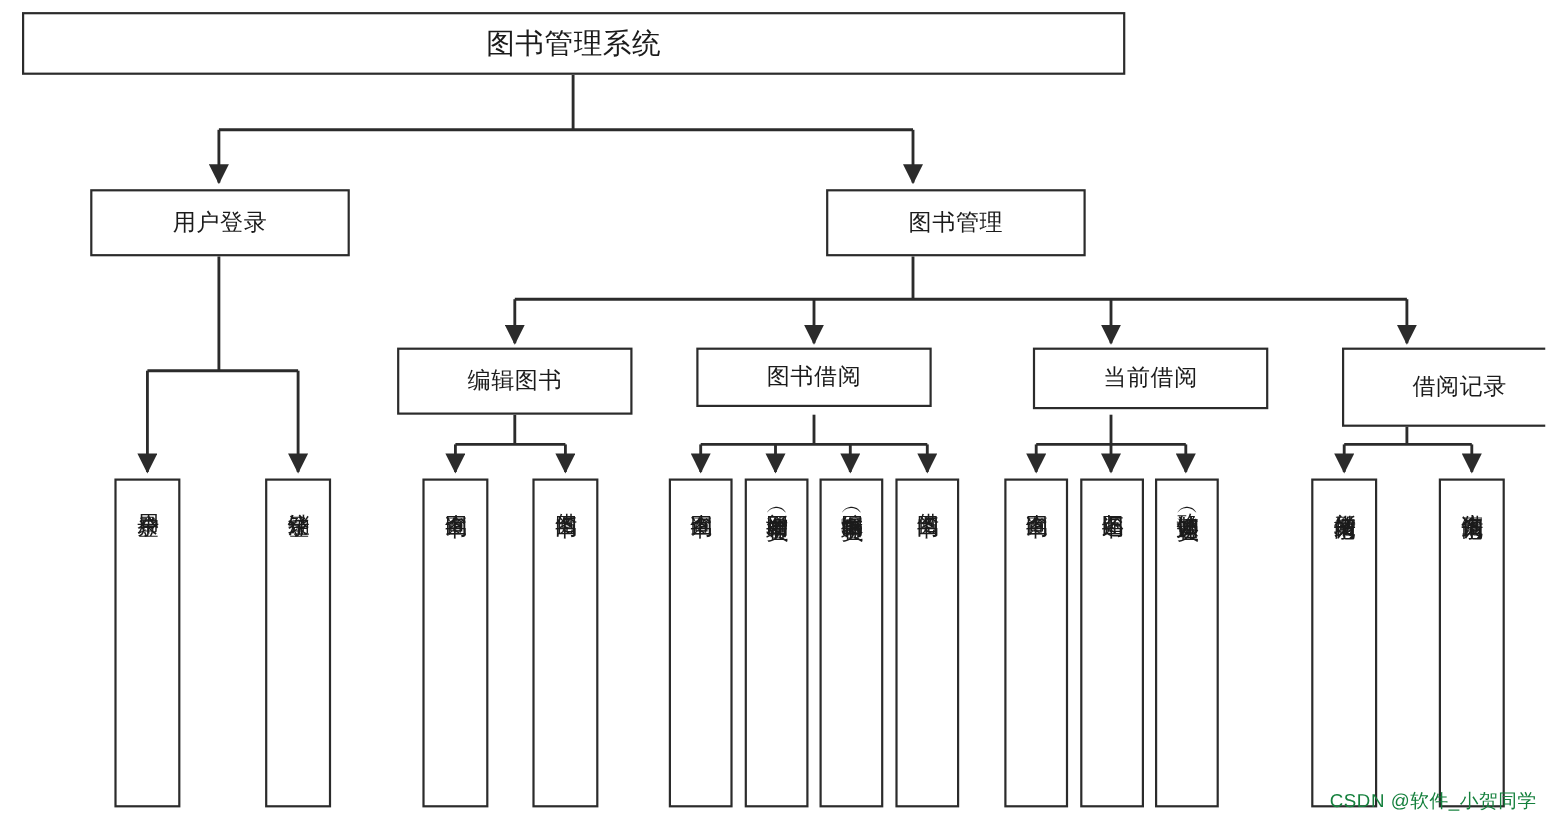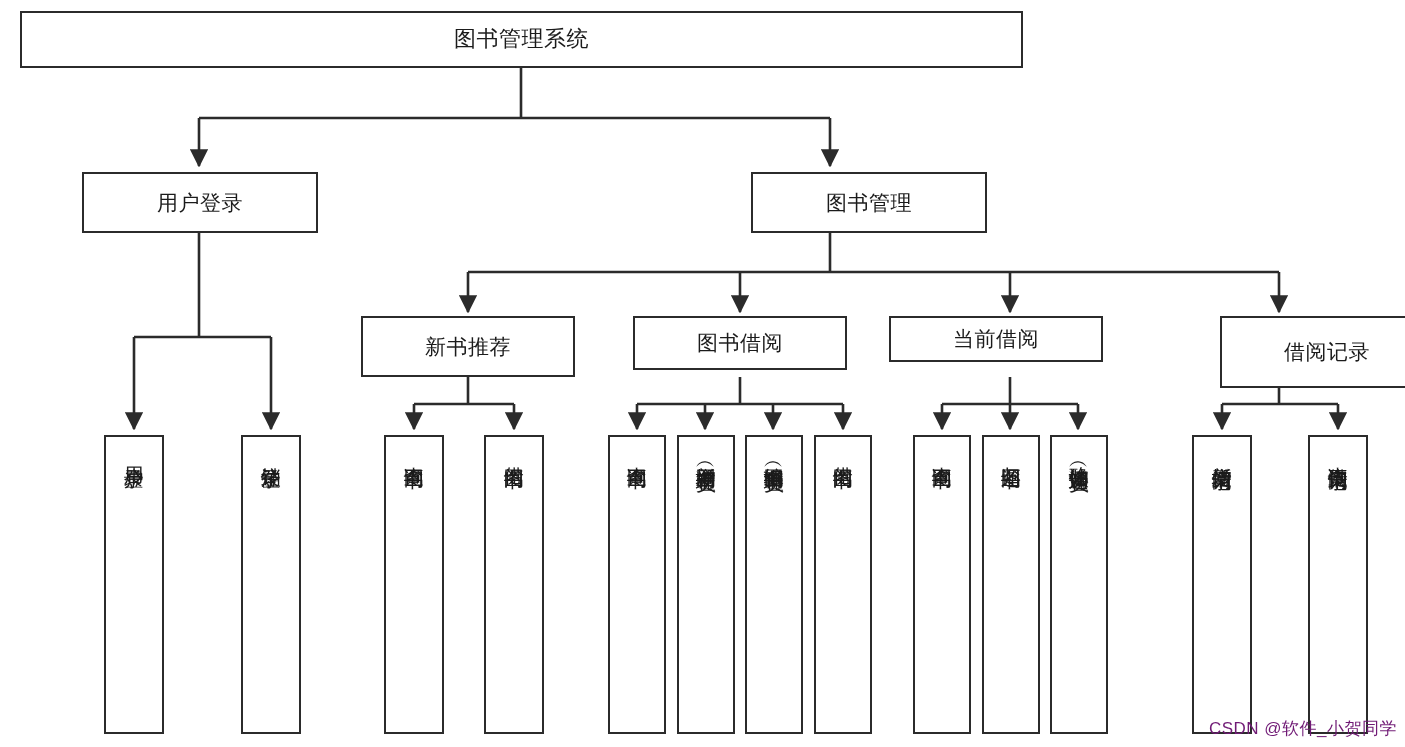--- a/index.html
+++ b/index.html
@@ -40,41 +40,41 @@
     display: block;
     text-align: center;
     line-height: 1.12;
     letter-spacing: 0.5px;
   }
   
   .node.h .node-label {
     font-size: 21px;
     white-space: nowrap;
   }
-  #node-root .node-label { font-size: 22px; }
+  #node-root .node-label { font-size: 26px; }
   
   .node.v {
     align-items: flex-start;
     justify-content: center;
     padding-top: 14px;
   }
   .node.v .node-label {
     writing-mode: vertical-rl;
     text-orientation: upright;
     font-size: 20px;
     line-height: 1.22;
     letter-spacing: 1px;
     white-space: nowrap;
   }
   #watermark {
     position: absolute;
     right: 8px;
     bottom: 7px;
     font-size: 17px;
-    color: #701a75;
+    color: #15803d;
     letter-spacing: 0.5px;
     white-space: nowrap;
     z-index: 5;
     user-select: none;
   }
 </style>
 </head>
 <body>
 
 <div id="diagram-root">
@@ -134,26 +134,26 @@
   </div>
 
   <div class="node h" style="left:82px; top:172px; width:236px; height:61px;">
     <span class="node-label">用户登录</span>
   </div>
   <div class="node h" style="left:712px; top:172px; width:236px; height:61px;margin-left:39px;">
     <span class="node-label">图书管理</span>
   </div>
 
   <div class="node h" style="left:361px; top:316px; width:214px; height:61px;">
-    <span class="node-label">新书推荐</span>
+    <span class="node-label">编辑图书</span>
   </div>
   <div class="node h" style="left:633px; top:316px; width:214px; height:54px;">
     <span class="node-label">图书借阅</span>
   </div>
-  <div class="node h" style="left:889px; top:316px; width:214px; height:46px;">
+  <div class="node h" style="left:939px; top:316px; width:214px; height:56px;">
     <span class="node-label">当前借阅</span>
   </div>
   <div class="node h" style="left:1220px; top:316px; width:214px; height:72px;">
     <span class="node-label">借阅记录</span>
   </div>
 
   <div class="node v" style="left:104px; top:435px; width:60px; height:299px;">
     <span class="node-label">用户登录</span>
   </div>
   <div class="node v" style="left:241px; top:435px; width:60px; height:299px;">

